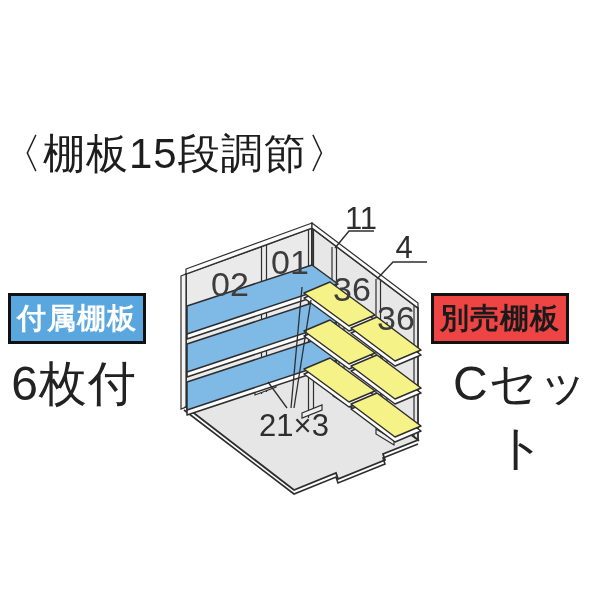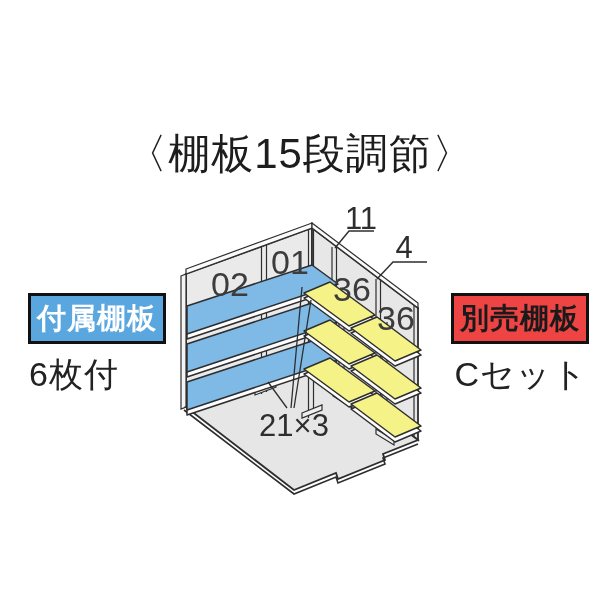--- a/index.html
+++ b/index.html
@@ -1,33 +1,33 @@
 <!DOCTYPE html>
 <html><head>
 <meta charset="utf-8">
 <style>
   html,body{margin:0;padding:0;}
   body{
     width:600px;height:600px;position:relative;background:#ffffff;overflow:hidden;
     font-family:"Liberation Sans","DejaVu Sans",sans-serif;
   }
   .title{
-    position:absolute;left:0;top:126px;width:600px;text-align:center;
+    position:absolute;left:0;top:126px;width:600px;text-align:left;
     font-size:42px;font-weight:500;color:#1d1d1d;letter-spacing:1px;
   }
   .badge{
     position:absolute;top:293px;height:45px;width:132px;
     border:3px solid #111;display:flex;align-items:center;justify-content:center;
-    font-size:29px;font-weight:bold;letter-spacing:1px;margin-left:20px;
+    font-size:29px;font-weight:bold;letter-spacing:1px;
   }
   .badge-included{left:8px;background:#5AA7DF;color:#ffffff;}
   .badge-optional{left:431px;background:#ef4444;color:#1a1a1a;}
   .caption{
     position:absolute;top:352px;width:138px;text-align:center;
-    font-size:34px;color:#222;letter-spacing:1px;
+    font-size:48px;color:#222;letter-spacing:1px;
   }
   .caption-included{left:5px;}
   .caption-optional{left:452px;text-align:center;}
   svg{position:absolute;left:0;top:0;}
   svg text{font-family:"Liberation Sans","DejaVu Sans",sans-serif;fill:#3C3C3C;}
   .lbl{font-size:34px;}
   .callout{font-size:31px;fill:#2e2e2e;}
   .ln{stroke:#2e2e2e;fill:none;}
 </style>
 </head>

